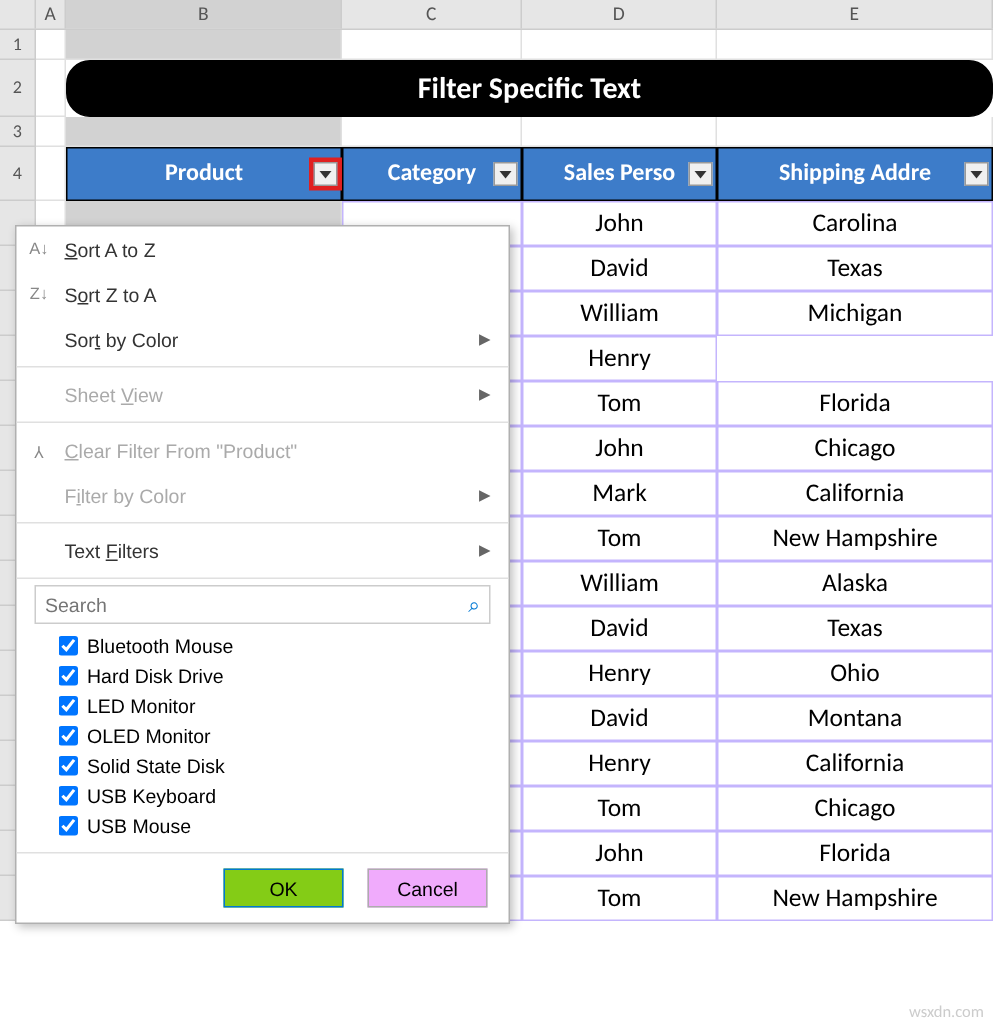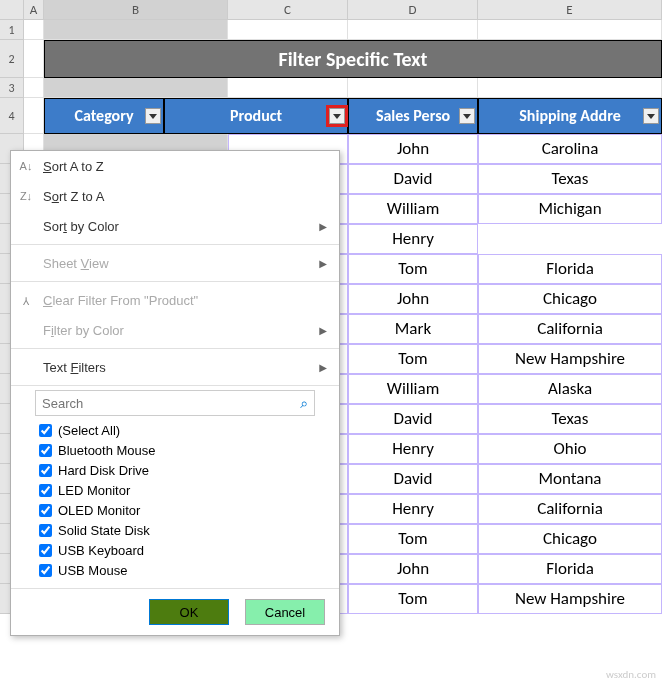--- a/index.html
+++ b/index.html
@@ -18,50 +18,50 @@
 .row { display: flex; height: 30px; }
 .row-header { width: 24px; background: #e6e6e6; border-right: 1px solid #ccc; border-bottom: 1px solid #ccc; font-size: 12px; text-align: center; color: #555; line-height: 30px; }
 .cell { border-right: 1px solid #e0e0e0; border-bottom: 1px solid #e0e0e0; }
 .cell.c-A { width: 20px; }
 .cell.c-B { width: 184px; }
 .cell.c-C { width: 120px; }
 .cell.c-D { width: 130px; }
 .cell.c-E { width: 184px; }
 
 
-.title-cell { background: #737373; color: #fff; font-weight: bold; font-size: 20px; text-align: center; line-height: 36px; }
+.title-cell { background: #000000; color: #fff; font-weight: bold; font-size: 20px; text-align: center; line-height: 36px; border-radius: 16px; }
 .row-2 { height: 38px; }
 .merged-title { width: 618px; border: 1px solid #000; }
 
 
 .row-4 { height: 36px; }
 .th { background: #3d7cc9; color: #fff; font-weight: bold; font-size: 16px; text-align: center; line-height: 34px; border: 1px solid #000; position: relative; }
 .th .filter-btn { position: absolute; right: 2px; top: 50%; transform: translateY(-50%); width: 16px; height: 16px; background: #f0f0f0; border: 1px solid #999; display: flex; align-items: center; justify-content: center; }
 .th .filter-btn.highlighted { outline: 3px solid #e02020; }
 .filter-arrow { width: 0; height: 0; border-left: 4px solid transparent; border-right: 4px solid transparent; border-top: 5px solid #333; }
 
 
 .td { border: 1px solid #c4b5fd; text-align: center; line-height: 28px; font-size: 17px; }
 
 
 .dropdown { position: absolute; left: 10px; top: 150px; width: 330px; background: #fff; border: 1px solid #b0b0b0; box-shadow: 2px 2px 6px rgba(0,0,0,0.25); font-family: "Segoe UI", Arial, sans-serif; font-size: 13px; z-index: 10; }
 .menu-item { display: flex; align-items: center; height: 30px; padding: 0 12px 0 32px; color: #333; position: relative; }
 .menu-item.disabled { color: #aaa; gap: 28px; }
 .menu-item .icon-slot { position: absolute; left: 6px; width: 18px; text-align: center; color: #888; font-size: 11px; }
 .menu-item .submenu-arrow { margin-left: auto; color: #666; font-size: 10px; }
 .menu-sep { height: 1px; background: #e0e0e0; margin: 3px 0; }
-.search-box { margin: 4px 24px; display: flex; align-items: center; border: 1px solid #ccc; height: 26px; padding: 0 6px; }
+.search-box { margin: 4px 12px; display: flex; align-items: center; border: 1px solid #ccc; height: 26px; padding: 0 6px; }
 .search-box input { border: none; flex: 1; font-size: 13px; outline: none; color: #888; }
 .search-icon { color: #0078d4; font-size: 14px; }
 .check-list { margin: 2px 12px 8px 28px; }
 .check-item { display: flex; align-items: center; height: 20px; font-size: 13px; }
 .check-item input { margin-right: 6px; }
 .btn-row { display: flex; justify-content: flex-end; gap: 16px; padding: 10px 14px; border-top: 1px solid #e0e0e0; }
-.btn { width: 80px; height: 26px; border: 1px solid #adadad; background: #86efac; font-size: 13px; display: flex; align-items: center; justify-content: center; }
-.btn.primary { border: 1px solid #0078d4; background: #4d7c0f; }
+.btn { width: 80px; height: 26px; border: 1px solid #adadad; background: #f0abfc; font-size: 13px; display: flex; align-items: center; justify-content: center; }
+.btn.primary { border: 1px solid #0078d4; background: #84cc16; }
 .underline-char { text-decoration: underline; }
 
 .watermark { position: absolute; right: 6px; bottom: 4px; color: #ccc; font-size: 11px; }
 </style>
 </head>
 <body>
 
 <div class="col-headers">
   <div class="col-header row-col"></div>
   <div class="col-header c-A">A</div>
@@ -91,32 +91,32 @@
   <div class="cell c-A"></div>
   <div class="cell c-B"></div>
   <div class="cell c-C"></div>
   <div class="cell c-D"></div>
   <div class="cell c-E"></div>
 </div>
 
 <div class="row row-4">
   <div class="row-header" style="line-height:36px">4</div>
   <div class="cell c-A"></div>
+  <div class="th c-B">
+    <span>Product</span>
+    <div class="filter-btn highlighted">
+        <div class="filter-arrow"></div>
+      </div>
+  </div>
   <div class="th c-C">
     <span>Category</span>
     <div class="filter-btn">
         <div class="filter-arrow"></div>
       </div>
   </div>
-  <div class="th c-B">
-    <span>Product</span>
-    <div class="filter-btn highlighted">
-        <div class="filter-arrow"></div>
-      </div>
-  </div>
   <div class="th c-D">
     <span>Sales Perso</span>
     <div class="filter-btn">
         <div class="filter-arrow"></div>
       </div>
   </div>
   <div class="th c-E">
     <span>Shipping Addre</span>
     <div class="filter-btn">
         <div class="filter-arrow"></div>
@@ -287,24 +287,20 @@
     <span class="submenu-arrow">▶</span>
   </div>
   <div class="menu-sep"></div>
   <div class="search-box">
     <input type="text" placeholder="Search" style="">
     <span class="search-icon">⌕</span>
   </div>
   <div class="check-list" id="check-list">
       <div class="check-item">
         <input type="checkbox" checked="" style="">
-        <span>(Select All)</span>
-      </div>
-      <div class="check-item">
-        <input type="checkbox" checked="" style="">
         <span>Bluetooth Mouse</span>
       </div>
       <div class="check-item">
         <input type="checkbox" checked="" style="">
         <span>Hard Disk Drive</span>
       </div>
       <div class="check-item">
         <input type="checkbox" checked="" style="">
         <span>LED Monitor</span>
       </div>

